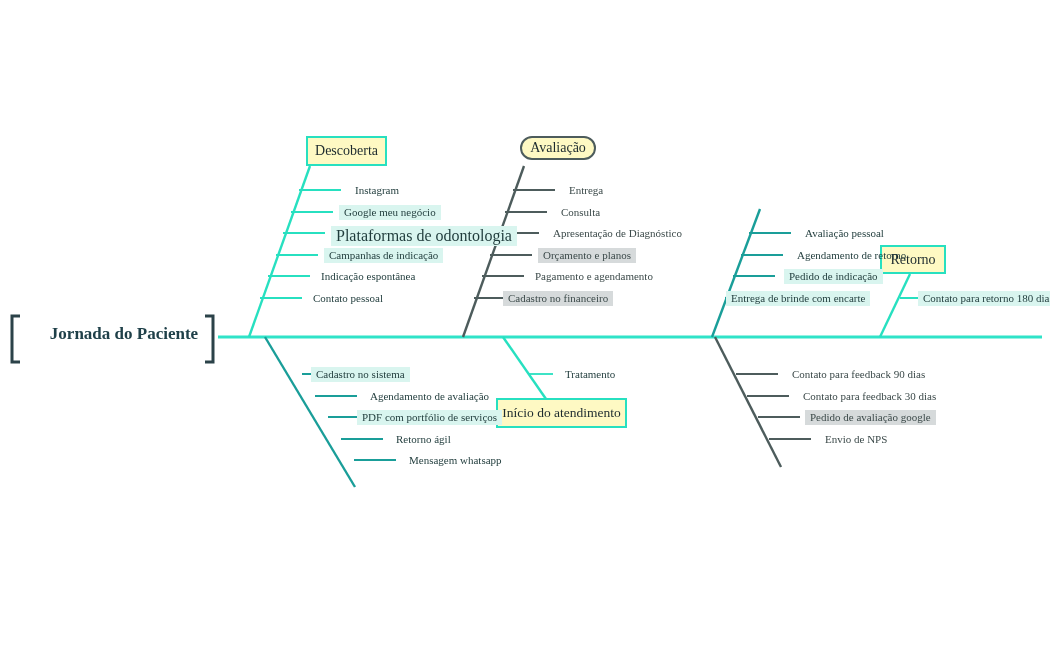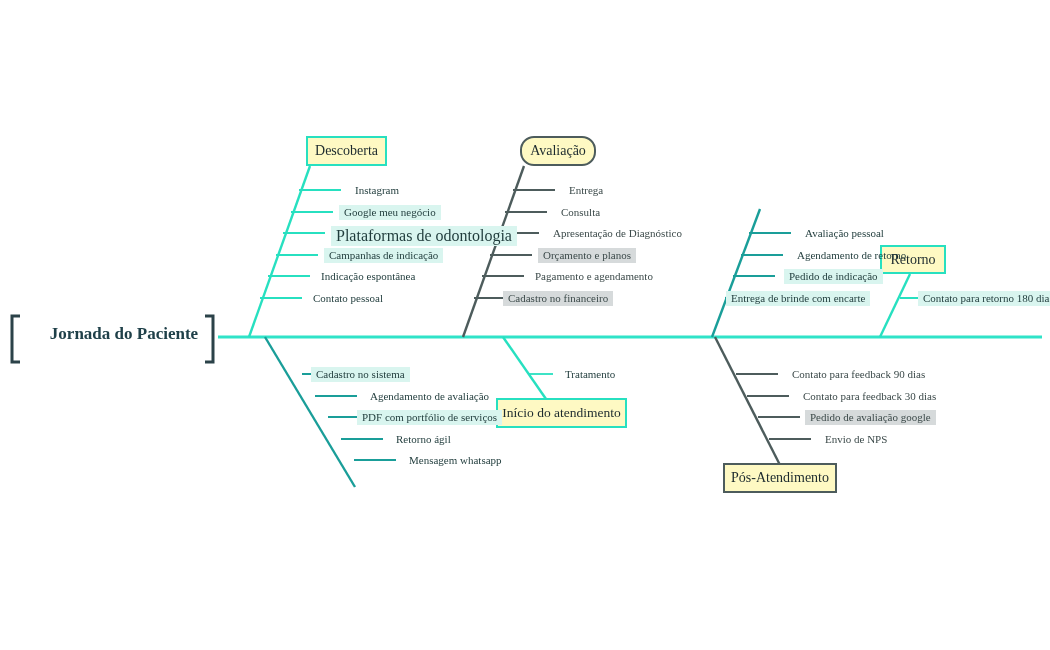--- a/index.html
+++ b/index.html
@@ -123,29 +123,28 @@
     <line x1="736" y1="374" x2="778" y2="374" stroke="#4d5c5c" stroke-width="1.8"></line>
     <line x1="747" y1="396" x2="789" y2="396" stroke="#4d5c5c" stroke-width="1.8"></line>
     <line x1="758" y1="417" x2="800" y2="417" stroke="#4d5c5c" stroke-width="1.8"></line>
     <line x1="769" y1="439" x2="811" y2="439" stroke="#4d5c5c" stroke-width="1.8"></line>
   </svg>
 
   <div id="main-title">Jornada do Paciente</div>
 
   <div class="node-box teal-bright" style="left:306px; top:136px; width:81px; height:30px; font-size:14px;">Descoberta</div>
 
-  <div class="node-box slate" style="left:520px; top:136px; width:76px; height:30px; font-size:14px;border-radius:14px;">Avaliação</div>
+  <div class="node-box slate" style="left:520px; top:136px; width:76px; height:24px; font-size:14px;border-radius:14px;">Avaliação</div>
 
 
   <div class="node-box teal-bright" style="left:880px; top:245px; width:66px; height:29px; font-size:14px;">Retorno</div>
 
 
   <div class="node-box teal-bright" style="left:496px; top:398px; width:131px; height:30px; font-size:13.5px;">Início do atendimento</div>
 
-  <div class="node-box slate" style="left:723px; top:463px; width:114px; height:30px; font-size:14px;">Pós-Atendimento</div>
 
   <div class="sub-label plain" style="left:350px; top:183px; font-size:11px;">Instagram</div>
   <div class="sub-label hl-teal" style="left:339px; top:205px; font-size:11px;">Google meu negócio</div>
   <div class="sub-label hl-teal" style="left:331px; top:226px; font-size:16px;">Plataformas de odontologia</div>
   <div class="sub-label hl-teal" style="left:324px; top:248px; font-size:11px;">Campanhas de indicação</div>
   <div class="sub-label plain" style="left:316px; top:269px; font-size:11px;">Indicação espontânea</div>
   <div class="sub-label plain" style="left:308px; top:291px; font-size:11px;">Contato pessoal</div>
 
   <div class="sub-label plain c-slate" style="left:564px; top:183px; font-size:11px;">Entrega</div>
   <div class="sub-label plain c-slate" style="left:556px; top:205px; font-size:11px;">Consulta</div>

